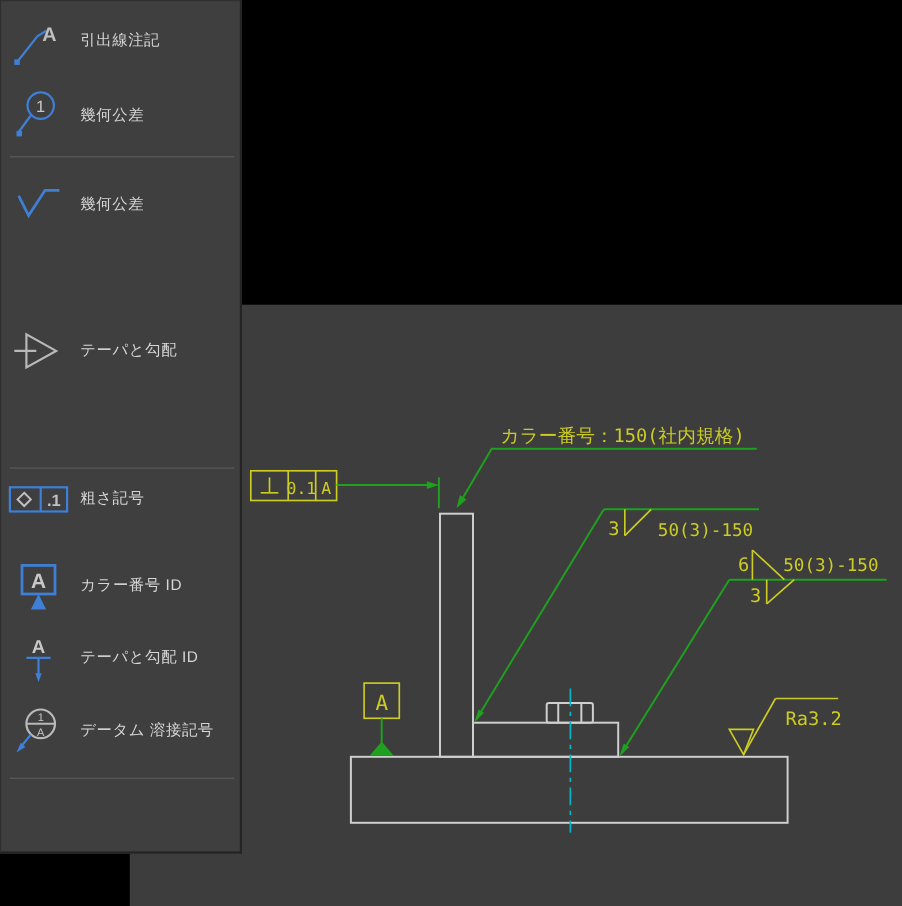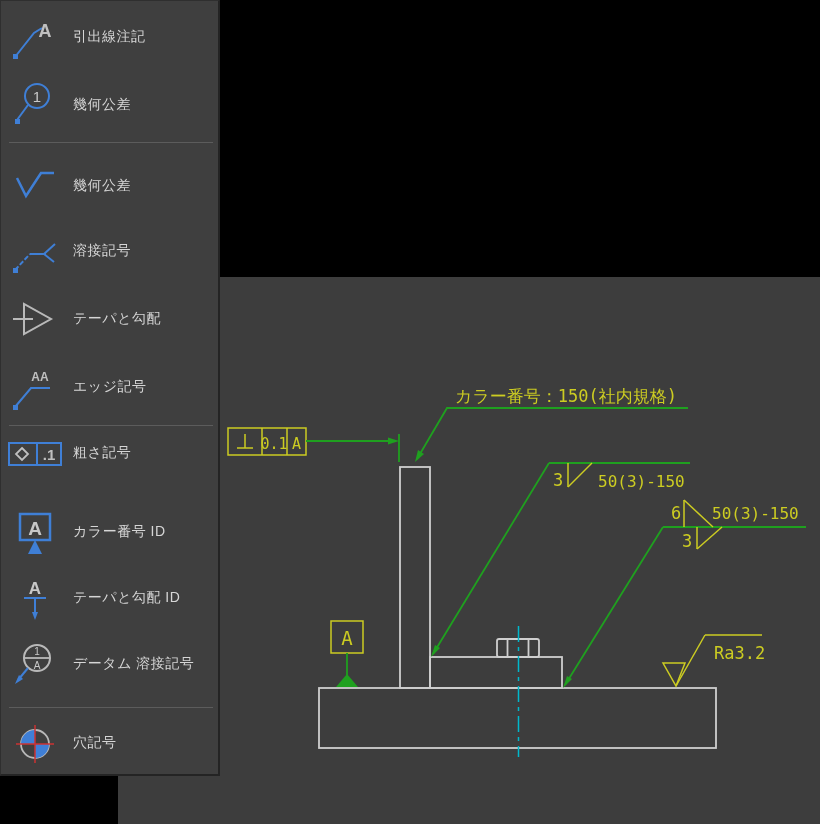--- a/index.html
+++ b/index.html
@@ -149,47 +149,29 @@
 
   <div class="divider" style="top:141px"></div>
 
   <div class="row" style="top:155px">
     <svg class="ic" width="48" height="48" viewBox="0 0 48 48">
       <polyline points="6,16 15,34 30,11 43,11" stroke="#3f7fd6" stroke-width="2.5" fill="none"></polyline>
     </svg>
     <span class="lbl">幾何公差</span>
   </div>
 
-  <div class="row" style="top:220px">
-    <svg class="ic" width="48" height="48" viewBox="0 0 48 48">
-      <rect x="2" y="41" width="5" height="5" fill="#3f7fd6"></rect>
-      <line x1="4" y1="43" x2="19" y2="27" stroke="#3f7fd6" stroke-width="2" stroke-dasharray="5 2"></line>
-      <line x1="19" y1="27" x2="35" y2="27" stroke="#3f7fd6" stroke-width="2"></line>
-      <line x1="33" y1="27" x2="44" y2="17" stroke="#3f7fd6" stroke-width="2"></line>
-      <line x1="33" y1="27" x2="43" y2="35" stroke="#3f7fd6" stroke-width="2"></line>
-    </svg>
-    <span class="lbl">溶接記号</span>
-  </div>
 
   <div class="row" style="top:288px">
     <svg class="ic" width="48" height="48" viewBox="0 0 48 48">
       <path d="M13,9 L13,39 L40,24 Z" stroke="#b9b9b9" stroke-width="2" fill="none"></path>
       <line x1="2" y1="24" x2="22" y2="24" stroke="#b9b9b9" stroke-width="2"></line>
     </svg>
     <span class="lbl">テーパと勾配</span>
   </div>
 
-  <div class="row" style="top:356px">
-    <svg class="ic" width="48" height="48" viewBox="0 0 48 48">
-      <rect x="2" y="42" width="5" height="5" fill="#3f7fd6"></rect>
-      <polyline points="4,44 20,25 39,25" stroke="#3f7fd6" stroke-width="2" fill="none"></polyline>
-      <text x="29" y="18" font-size="12" font-weight="bold" fill="#c0c0c0" text-anchor="middle">AA</text>
-    </svg>
-    <span class="lbl">エッジ記号</span>
-  </div>
 
   <div class="divider" style="top:424px"></div>
 
   <div class="row" style="top:422px">
     <svg class="ic" style="left:6px" width="56" height="36" viewBox="0 0 56 36">
       <rect x="2" y="8" width="52" height="22" stroke="#3f7fd6" stroke-width="2" fill="none"></rect>
       <line x1="30" y1="8" x2="30" y2="30" stroke="#3f7fd6" stroke-width="2"></line>
       <path d="M15,13 L21,19 L15,25 L9,19 Z" stroke="#c0c0c0" stroke-width="1.8" fill="none"></path>
       <text x="42" y="25" font-size="15" font-weight="bold" fill="#c0c0c0" text-anchor="middle">.1</text>
     </svg>
@@ -222,24 +204,14 @@
       <text x="26" y="15" font-size="10" fill="#c8c8c8" text-anchor="middle">1</text>
       <text x="26" y="29" font-size="10" fill="#c8c8c8" text-anchor="middle">A</text>
       <line x1="17" y1="28" x2="7" y2="40" stroke="#3f7fd6" stroke-width="2"></line>
       <polygon points="4,44 8,35 12,39" fill="#3f7fd6"></polygon>
     </svg>
     <span class="lbl">データム 溶接記号</span>
   </div>
 
   <div class="divider" style="top:706px"></div>
 
-  <div class="row" style="top:712px">
-    <svg class="ic" width="48" height="48" viewBox="0 0 48 48">
-      <circle cx="24" cy="25" r="14" stroke="#b9b9b9" stroke-width="1.8" fill="none"></circle>
-      <path d="M24,25 L24,11 A14,14 0 0,0 10,25 Z" fill="#3f7fd6"></path>
-      <path d="M24,25 L24,39 A14,14 0 0,0 38,25 Z" fill="#3f7fd6"></path>
-      <line x1="24" y1="6" x2="24" y2="44" stroke="#cc3333" stroke-width="1.5"></line>
-      <line x1="5" y1="25" x2="43" y2="25" stroke="#cc3333" stroke-width="1.5"></line>
-    </svg>
-    <span class="lbl">穴記号</span>
-  </div>
 
 </div>
 
 </body></html>

